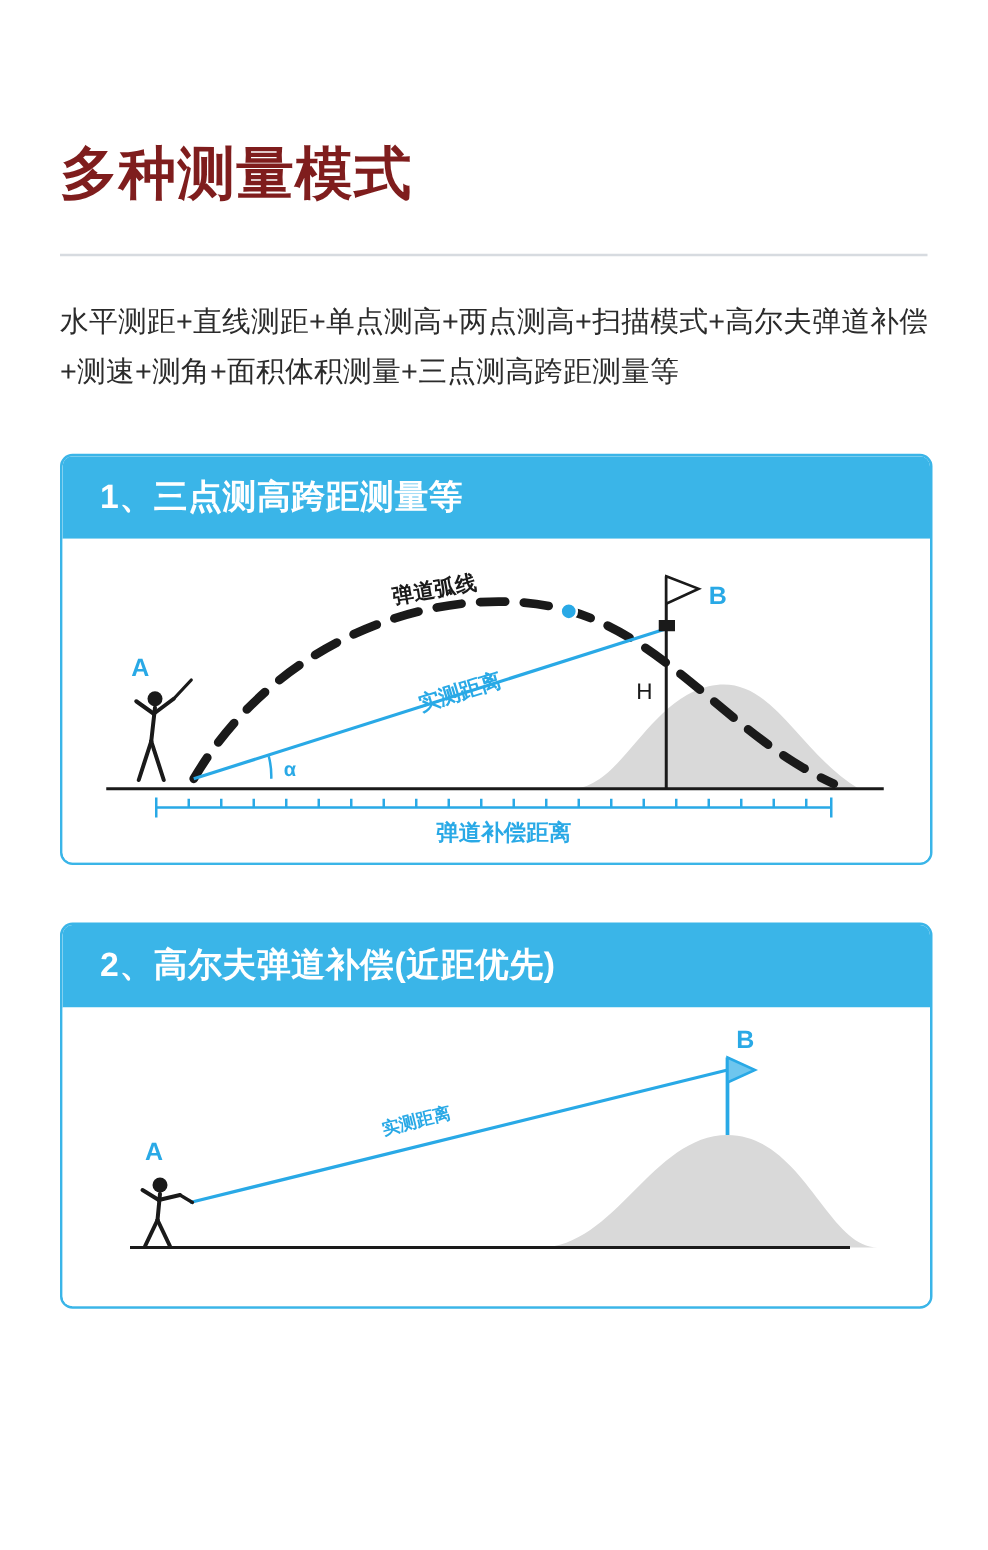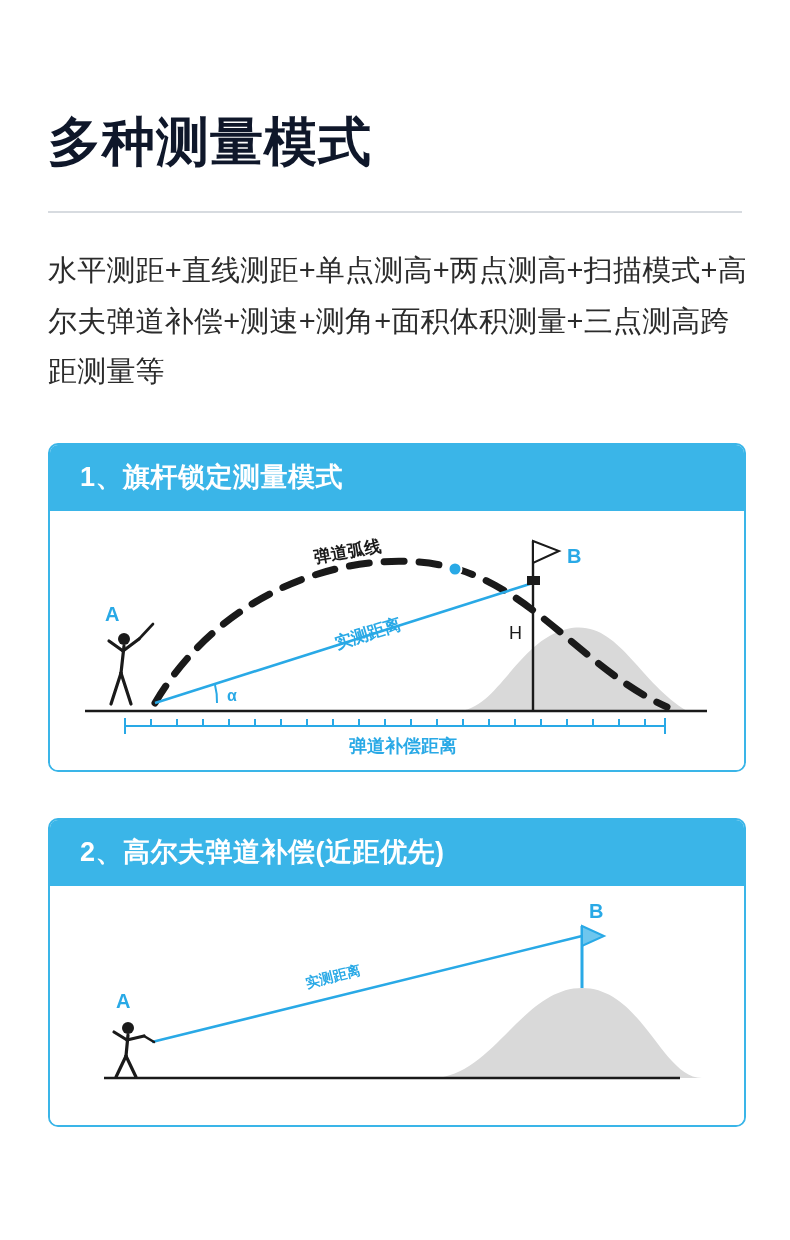--- a/index.html
+++ b/index.html
@@ -15,37 +15,37 @@
     overflow: hidden;
   }
   .page {
     position: relative;
     width: 790px;
     height: 1240px;
     box-sizing: border-box;
     padding: 0 48px;
   }
   .title {
-    font-size: 53px;
+    font-size: 46px;
     font-weight: bold;
     letter-spacing: 1px;
-    color: #0f172a;
+    color: #7f1d1d;
     margin: 0;
     padding-top: 112px;
     line-height: 1.15;
   }
   .title-rule {
     margin-top: 38px;
     width: 694px;
     height: 2px;
     background: #d7dbe0;
   }
   .subtitle {
     margin-top: 32px;
-    font-size: 29px;
+    font-size: 23px;
     line-height: 1.75;
     color: #2b2b2b;
     width: 700px;
     letter-spacing: 0.2px;
   }
   .card {
     margin-top: 46px;
     width: 694px;
     border: 2px solid #3ab5e8;
     border-radius: 10px;
@@ -77,21 +77,21 @@
 <body>
 
 <div class="page">
 
   <h1 class="title">多种测量模式</h1>
   <div class="title-rule"></div>
   <p class="subtitle">水平测距+直线测距+单点测高+两点测高+扫描模式+高尔夫弹道补偿+测速+测角+面积体积测量+三点测高跨距测量等</p>
 
   <div class="card">
     <div class="card-header">
-      <span>1、</span><span>旗杆锁定测量模式</span>
+      <span>1、</span><span>三点测高跨距测量等</span>
     </div>
     <div class="card-body">
       <svg class="fig" width="660" height="235" viewBox="0 0 660 235">
 
         <path d="M 390 190 C 430 190 450 120 500 108 C 550 96 570 160 620 190 Z" fill="#d9d9d9"></path>
 
         <line x1="18" y1="190" x2="640" y2="190" stroke="#1a1a1a" stroke-width="2.5"></line>
 
         <path d="M 88 182 C 160 60 300 22 390 48 C 470 72 520 150 600 186" fill="none" stroke="#1a1a1a" stroke-width="7" stroke-linecap="round" stroke-dasharray="20 15"></path>
 

